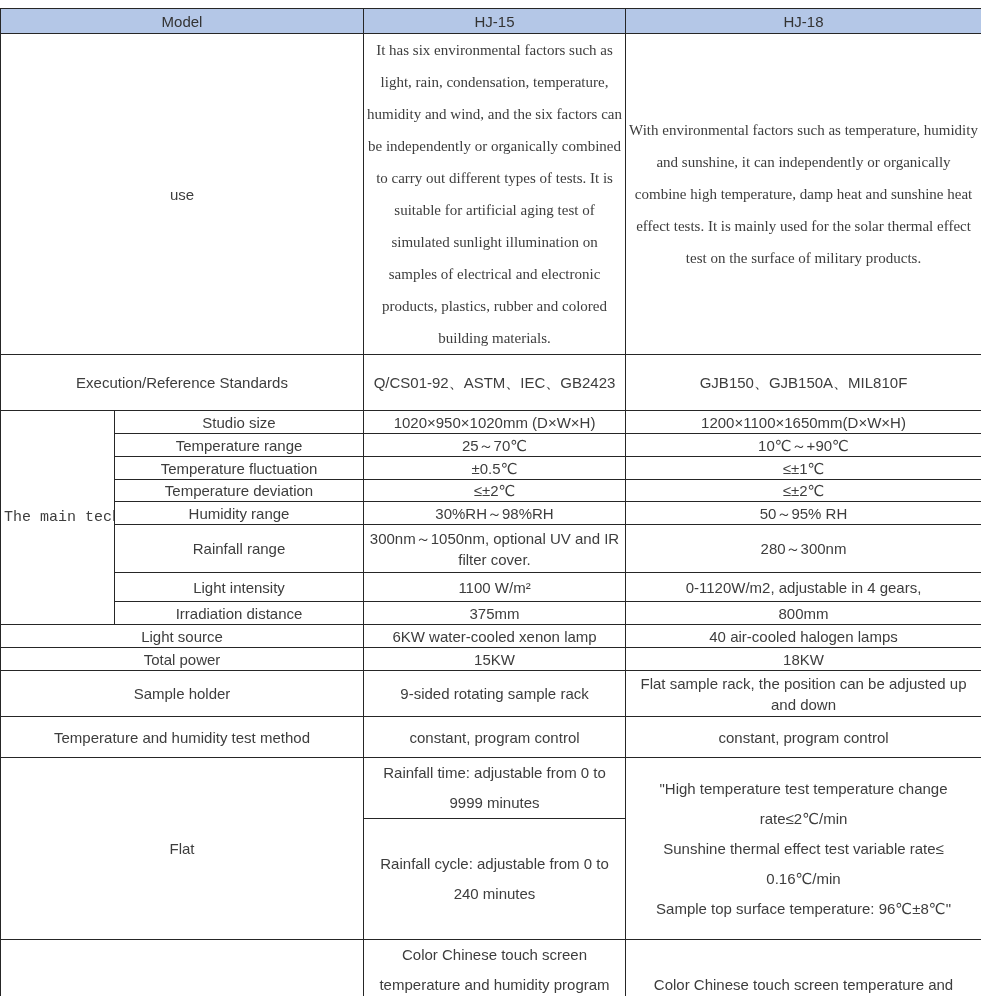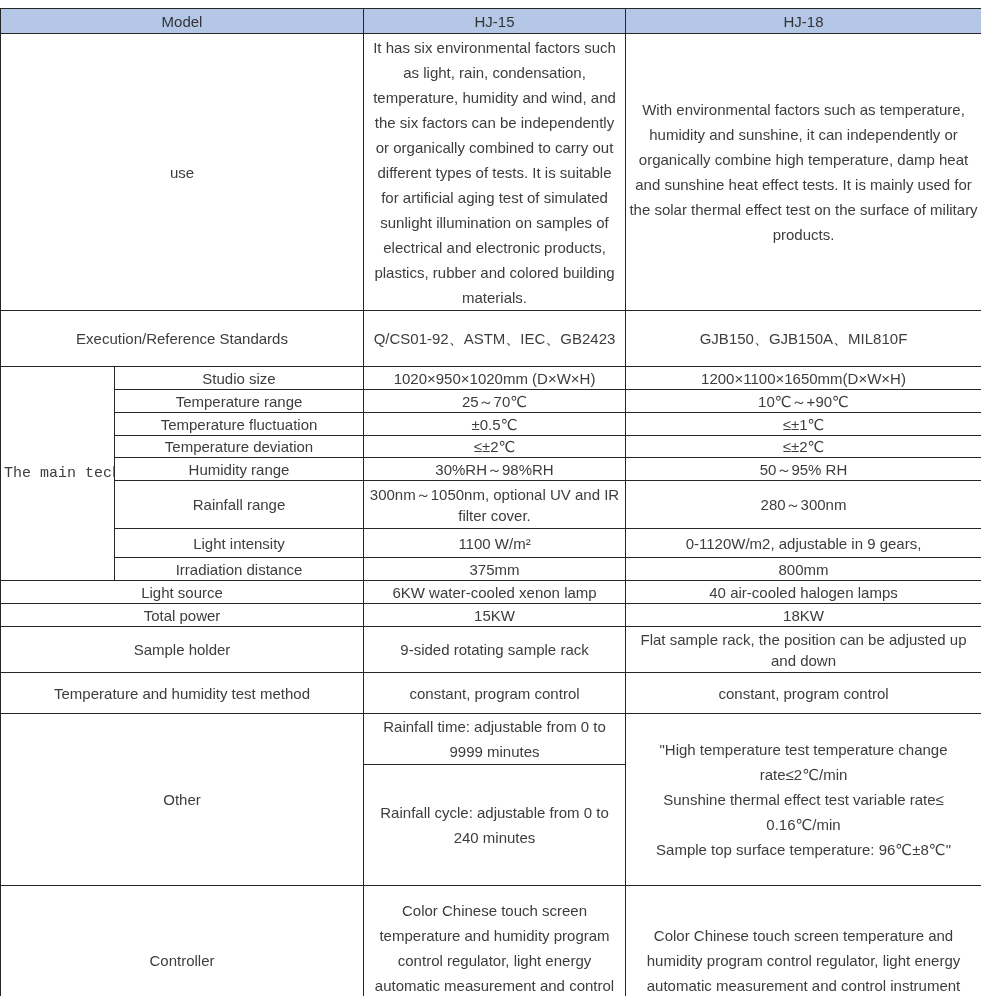--- a/index.html
+++ b/index.html
@@ -8,22 +8,22 @@
         color:#3d3d3d;margin-top:8px;}
   table.spec{width:981px;height:996px;border-collapse:collapse;table-layout:fixed;
              font-size:15px;line-height:21px;}
   table.spec td, table.spec th{border:1px solid #262626;box-sizing:border-box;
              vertical-align:middle;padding:0 3px;overflow:hidden;}
   th.hdr{background:#b4c7e7;font-weight:normal;color:#333333;text-align:center;
          height:25px;}
   td.label{text-align:center;}
   td.val{text-align:center;}
   td.clip{white-space:nowrap;overflow:hidden;padding-right:0;font-family:Liberation Mono, monospace;}
-  .lh23{line-height:25px;}
-  .lh25{line-height:25px;}
+  .lh23{line-height:32px;font-family:Liberation Serif, serif;}
+  .lh25{line-height:30px;}
   .pad6{padding:0 6px;}
 </style>
 </head>
 <body>
 
 <div class="page">
 <table class="spec">
   <colgroup>
     <col style="width:114px">
         <col style="width:249px">
@@ -77,21 +77,21 @@
     <td class="val">50～95% RH</td>
   </tr>
   <tr style="height:48px">
     <td class="label">Rainfall range</td>
     <td class="val pad6">300nm～1050nm, optional UV and IR filter cover.</td>
     <td class="val">280～300nm</td>
   </tr>
   <tr style="height:29px">
     <td class="label">Light intensity</td>
     <td class="val">1100 W/m²</td>
-    <td class="val">0-1120W/m2, adjustable in 9 gears,</td>
+    <td class="val">0-1120W/m2, adjustable in 4 gears,</td>
   </tr>
   <tr style="height:23px">
     <td class="label">Irradiation distance</td>
     <td class="val">375mm</td>
     <td class="val">800mm</td>
   </tr>
 
   <tr style="height:23px">
     <td class="label" colspan="2">Light source</td>
     <td class="val">6KW water-cooled xenon lamp</td>
@@ -110,21 +110,21 @@
     <td class="val">Flat sample rack, the position can be adjusted up and down</td>
   </tr>
 
   <tr style="height:41px">
     <td class="label" colspan="2">Temperature and humidity test method</td>
     <td class="val">constant, program control</td>
     <td class="val">constant, program control</td>
   </tr>
 
   <tr style="height:50px">
-    <td class="label" colspan="2" rowspan="2">Other</td>
+    <td class="label" colspan="2" rowspan="2">Flat</td>
     <td class="val lh25 pad6">Rainfall time: adjustable from 0 to 9999 minutes</td>
     <td class="val lh25 pad6" rowspan="2">
       <div>"High temperature test temperature change rate≤2℃/min</div>
       <div>Sunshine thermal effect test variable rate≤ 0.16℃/min</div>
       <div>Sample top surface temperature: 96℃±8℃"</div>
     </td>
   </tr>
   <tr style="height:121px">
     <td class="val lh25 pad6">Rainfall cycle: adjustable from 0 to 240 minutes</td>
   </tr>

